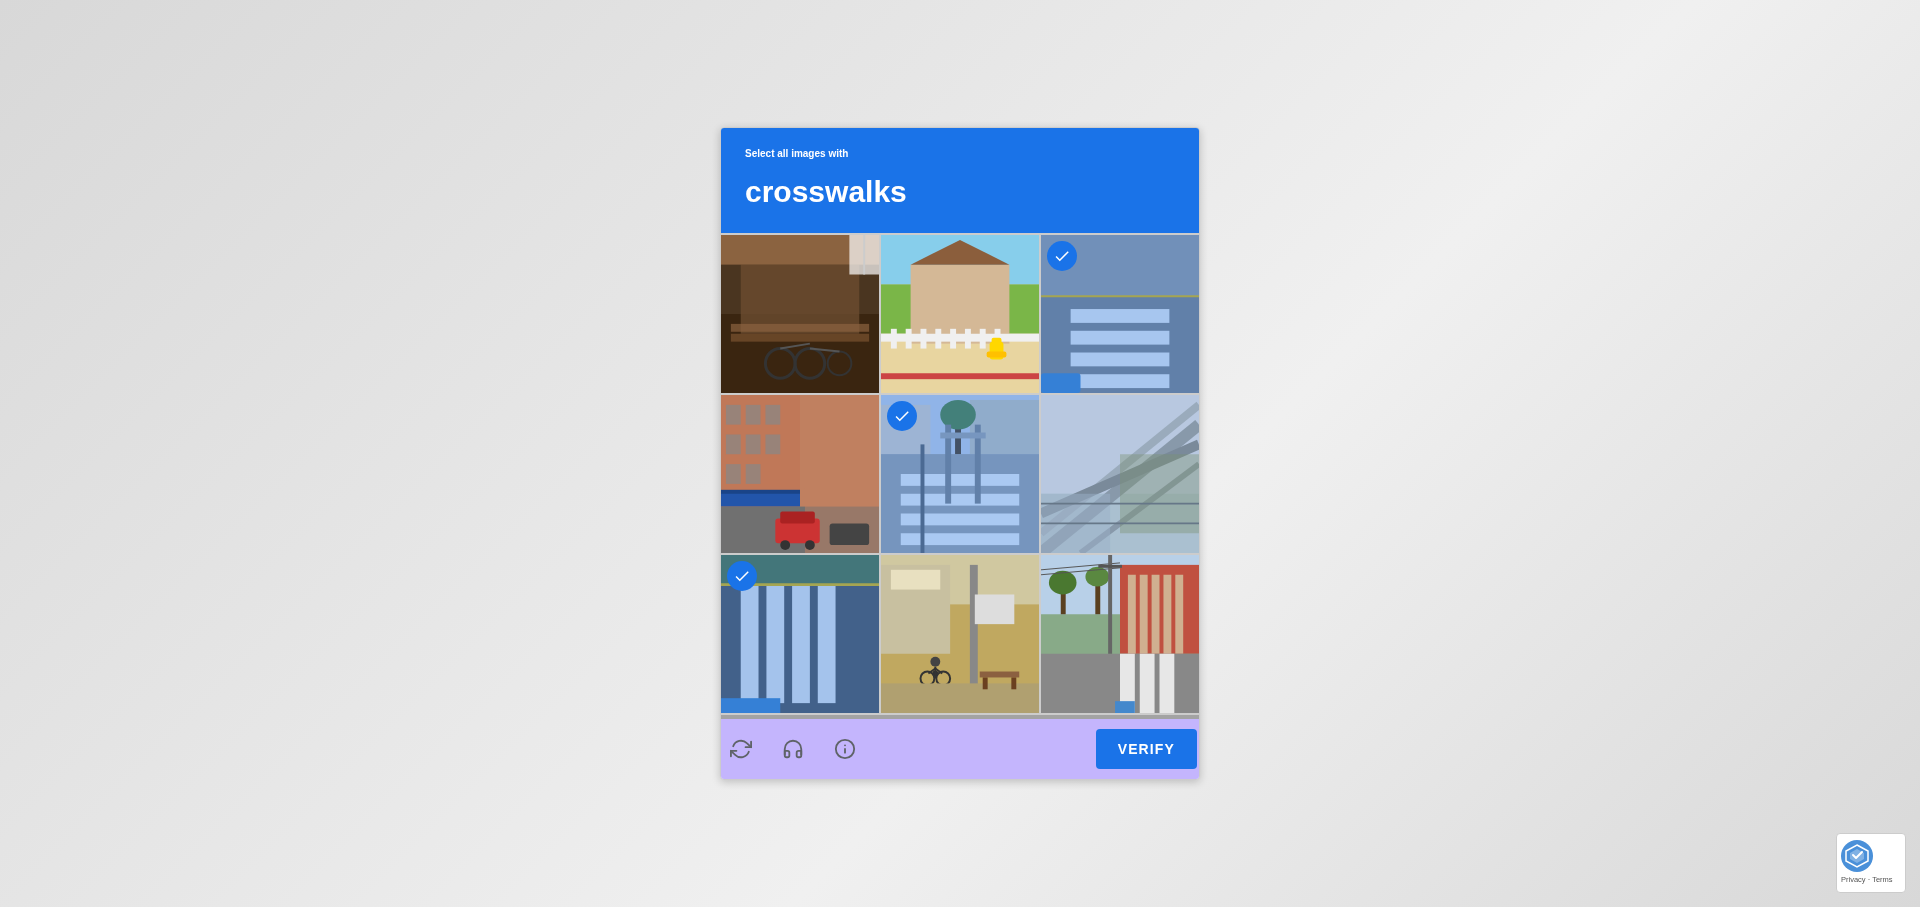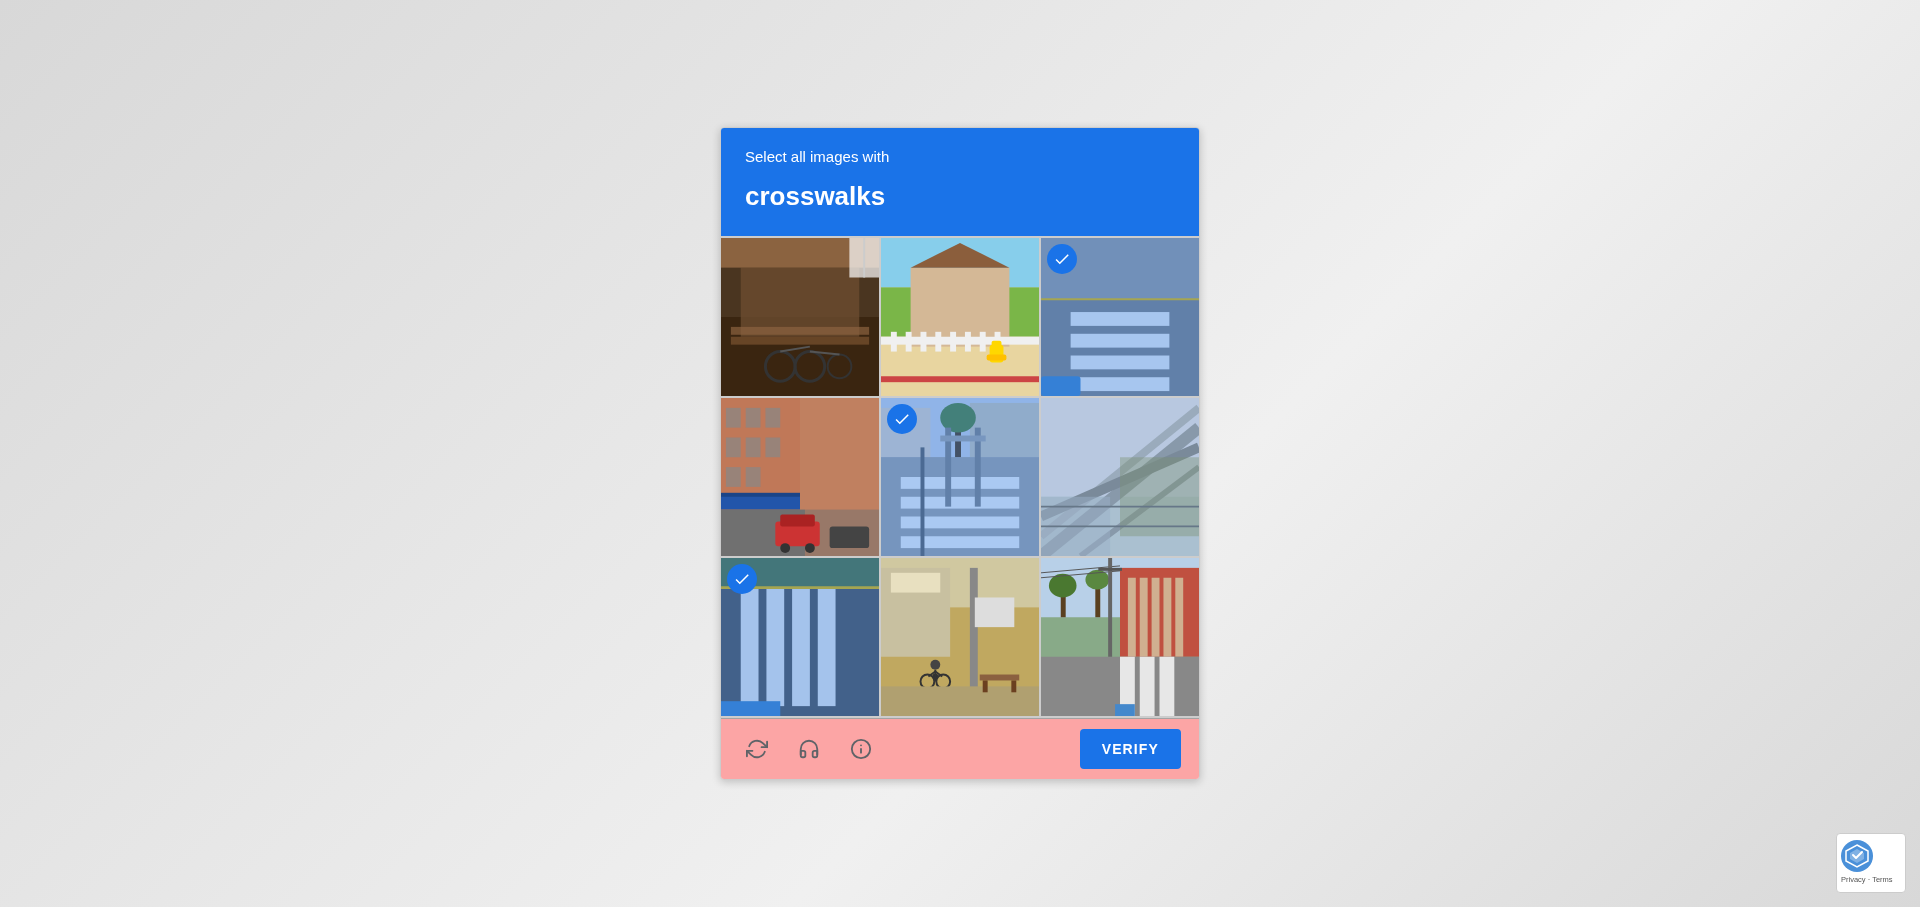--- a/index.html
+++ b/index.html
@@ -26,27 +26,27 @@
       top: 0px;
     }
 
     .captcha-header {
       background: #1a73e8;
       padding: 20px 24px 24px 24px;
       color: white;
     }
 
     .captcha-header .subtitle {
-      font-size: 15px;
-      font-weight: 400;
+      font-size: 10px;
+      font-weight: 700;
       margin-bottom: 16px;
     }
 
     .captcha-header .title {
-      font-size: 26px;
+      font-size: 30px;
       font-weight: 700;
     }
 
     .image-grid {
       display: grid;
       grid-template-columns: repeat(3, 1fr);
       gap: 2px;
       background: #ccc;
       border-top: 2px solid #ccc;
       border-bottom: 2px solid #ccc;
@@ -96,23 +96,23 @@
     .check-badge svg {
       width: 18px;
       height: 18px;
       fill: white;
     }
 
     .captcha-footer {
       display: flex;
       align-items: center;
       justify-content: space-between;
-      padding: 10px 18px;
-      background: #fca5a5;
-      border-top: 1px solid #a3a3a3;
+      padding: 10px 2px;
+      background: #c4b5fd;
+      border-top: 4px solid #a3a3a3;
     }
 
     .footer-icons {
       display: flex;
       gap: 16px;
       align-items: center;
     }
 
     .footer-icon-btn {
       background: none;

